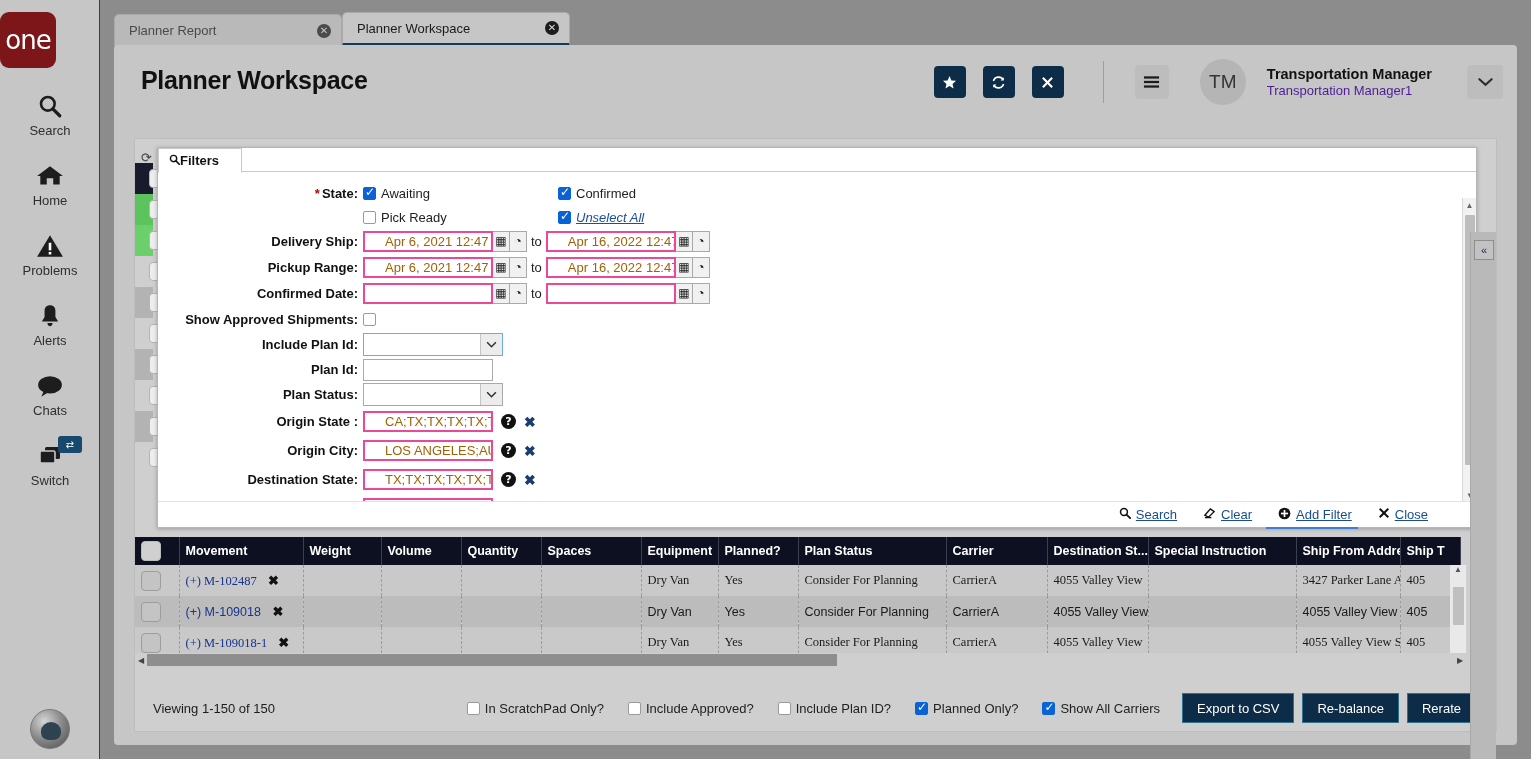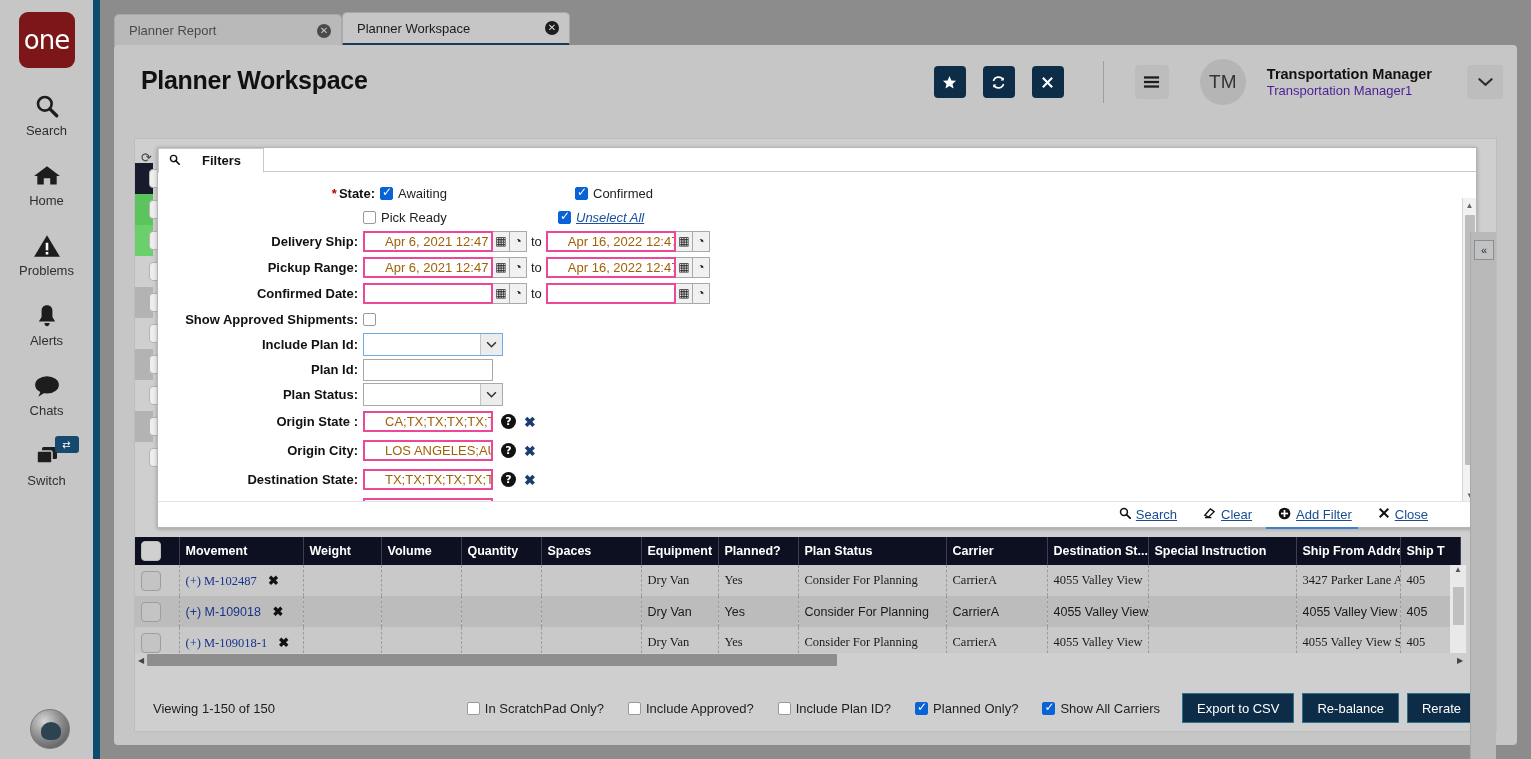--- a/index.html
+++ b/index.html
@@ -11,22 +11,22 @@
     font-size:13px;
     color:#222;
     overflow:hidden;
     position:relative;
   }
 
   
   #left-rail {
     position:absolute; left:0; top:0; width:100px; height:759px;
     background:#c6c6c6;
-    border-right:7px solid #0c4a6e;
-    display:flex; flex-direction:column; align-items:center;
+    border-right:1px solid #0c4a6e;
+    display:flex; flex-direction:column; 
   }
   #brand-logo {
     width:56px; height:56px; margin-top:12px;
     background:#7c1618; border-radius:9px;
     color:#fff; display:flex; align-items:center; justify-content:center;
     font-size:26px; letter-spacing:-1px; font-weight:400;
     font-family:"DejaVu Sans", sans-serif;
   }
   .rail-item {
     width:100px; margin-top:22px;
@@ -149,21 +149,21 @@
   
   #filters-panel {
     position:absolute; left:22px; top:8px; width:1320px; height:381px;
     background:#fff; border:1px solid #b6b6b6;
     box-shadow:0 1px 4px rgba(0,0,0,.25);
   }
   #filters-tabbar { height:24px; position:relative; border-bottom:1px solid #c9c9c9; }
   #filters-tab {
     position:absolute; left:0; top:0; height:25px; padding:0 22px 0 10px;
     background:#fff; border:1px solid #c9c9c9; border-bottom:1px solid #fff;
-    display:flex; align-items:center; gap:22px;
+    display:flex; align-items:center; gap:0;
     font-size:13px; font-weight:bold; color:#111;
   }
 
   #filters-body {
     position:relative; height:330px; overflow:hidden;
   }
   .frow { display:flex; align-items:center; height:25px; margin-bottom:0; }
   .flabel {
     width:205px; text-align:right; padding-right:5px;
     font-size:13px; font-weight:bold; color:#111;
@@ -506,21 +506,21 @@
                   <circle cx="5.8" cy="5.8" r="4" fill="none" stroke="#111" stroke-width="1.8"></circle>
                   <line x1="8.8" y1="8.8" x2="13" y2="13" stroke="#111" stroke-width="2.1" stroke-linecap="round"></line>
                 </svg>
             </span>
             <span>Filters</span>
           </div>
         </div>
 
         <div id="filters-body">
 
-          <div class="frow" style="margin-top:9px;padding-left:17px;">
+          <div class="frow" style="margin-top:9px;">
             <div class="flabel">
               <span class="req">*</span><span>State:</span>
             </div>
             <div class="state-col-a">
               <span class="cbx on"></span>
               <span class="cbx-label">Awaiting</span>
             </div>
             <div class="state-col-b">
               <span class="cbx on"></span>
               <span class="cbx-label">Confirmed</span>

